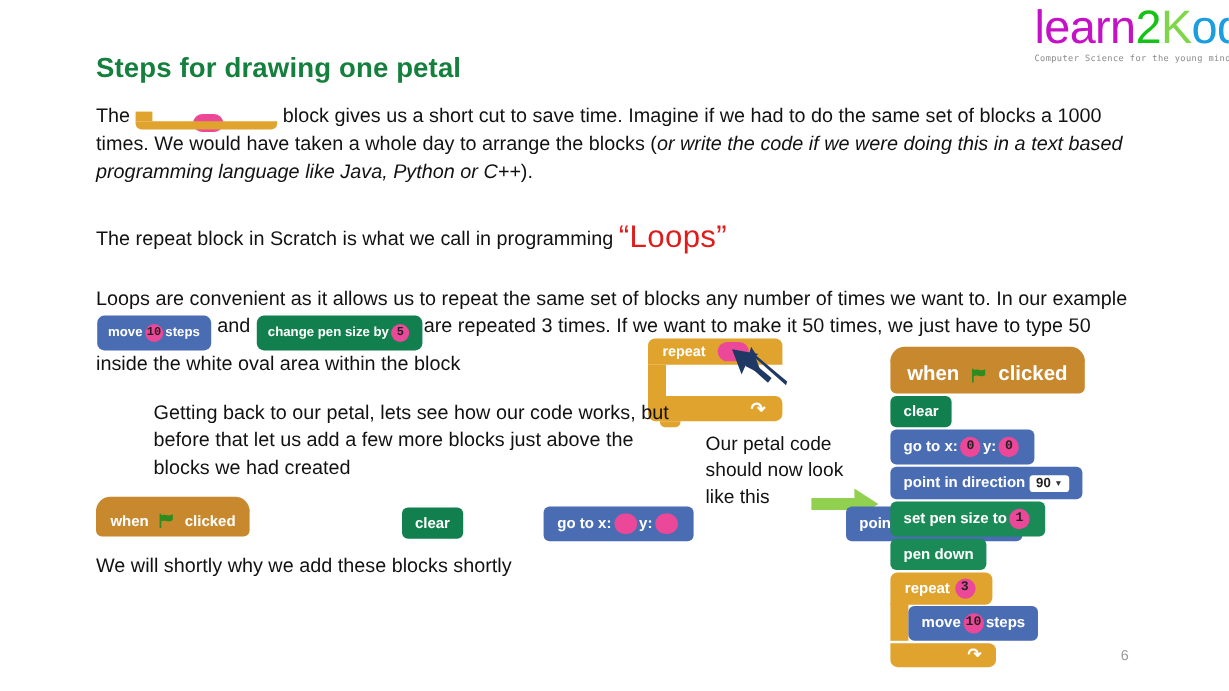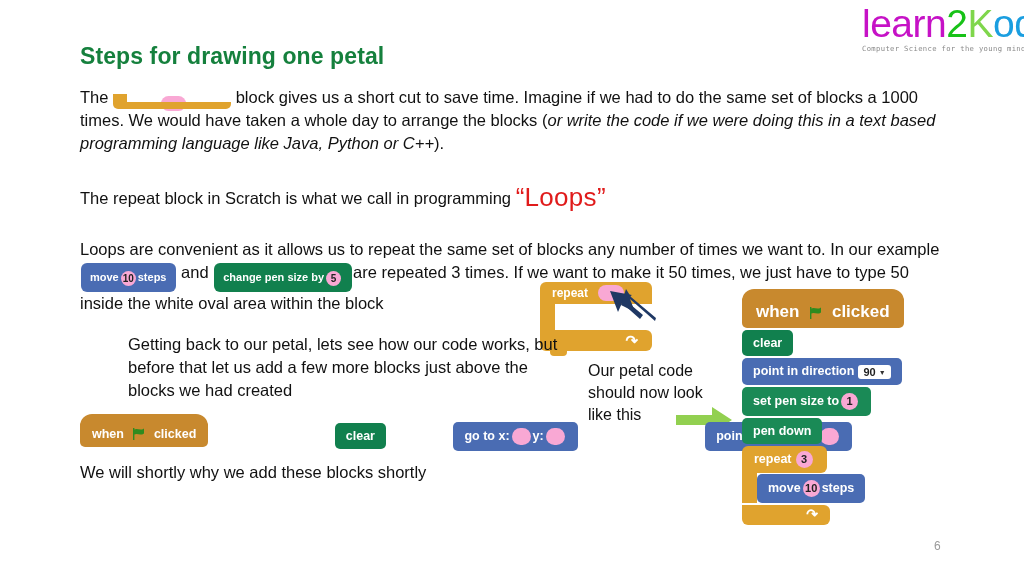--- a/index.html
+++ b/index.html
@@ -99,26 +99,27 @@
     font-family: "Liberation Sans", sans-serif;
   }
   .sb .lbl { display: inline-block; }
   .sb-motion { background: #4a6cb3; }
   .sb-pen    { background: #11804e; }
   .sb-pen2   { background: #1a8a56; }
 
   
   .oval {
     display: inline-block;
-    background: #f9a8d4;
+    background: #ec4899;
     color: #222222;
     border-radius: 999px;
     text-align: center;
     font-weight: bold;
     vertical-align: middle;
+    font-family: Liberation Mono, monospace;
   }
   .drop {
     display: inline-block;
     background: #ffffff;
     color: #222222;
     border-radius: 3px;
     text-align: center;
     font-weight: bold;
     vertical-align: middle;
     position: relative;
@@ -438,20 +439,25 @@
       </span>
     </span>
   </div>
 
   <div class="row">
     <span class="stack sb-pen">
       <span>clear</span>
     </span>
   </div>
 
+  <div class="row">
+    <span class="stack sb-motion">
+      <span>go to x:</span><span class="oval">0</span><span>y:</span><span class="oval">0</span>
+    </span>
+  </div>
 
   <div class="row">
     <span class="stack sb-motion">
       <span>point in direction</span><span class="drop" style="padding:1px 5px; font-size:11px; margin-left:4px;"><span>90</span><span class="caret">▼</span></span>
     </span>
   </div>
 
   <div class="row">
     <span class="stack sb-pen2">
       <span>set pen size to</span><span class="oval">1</span>

